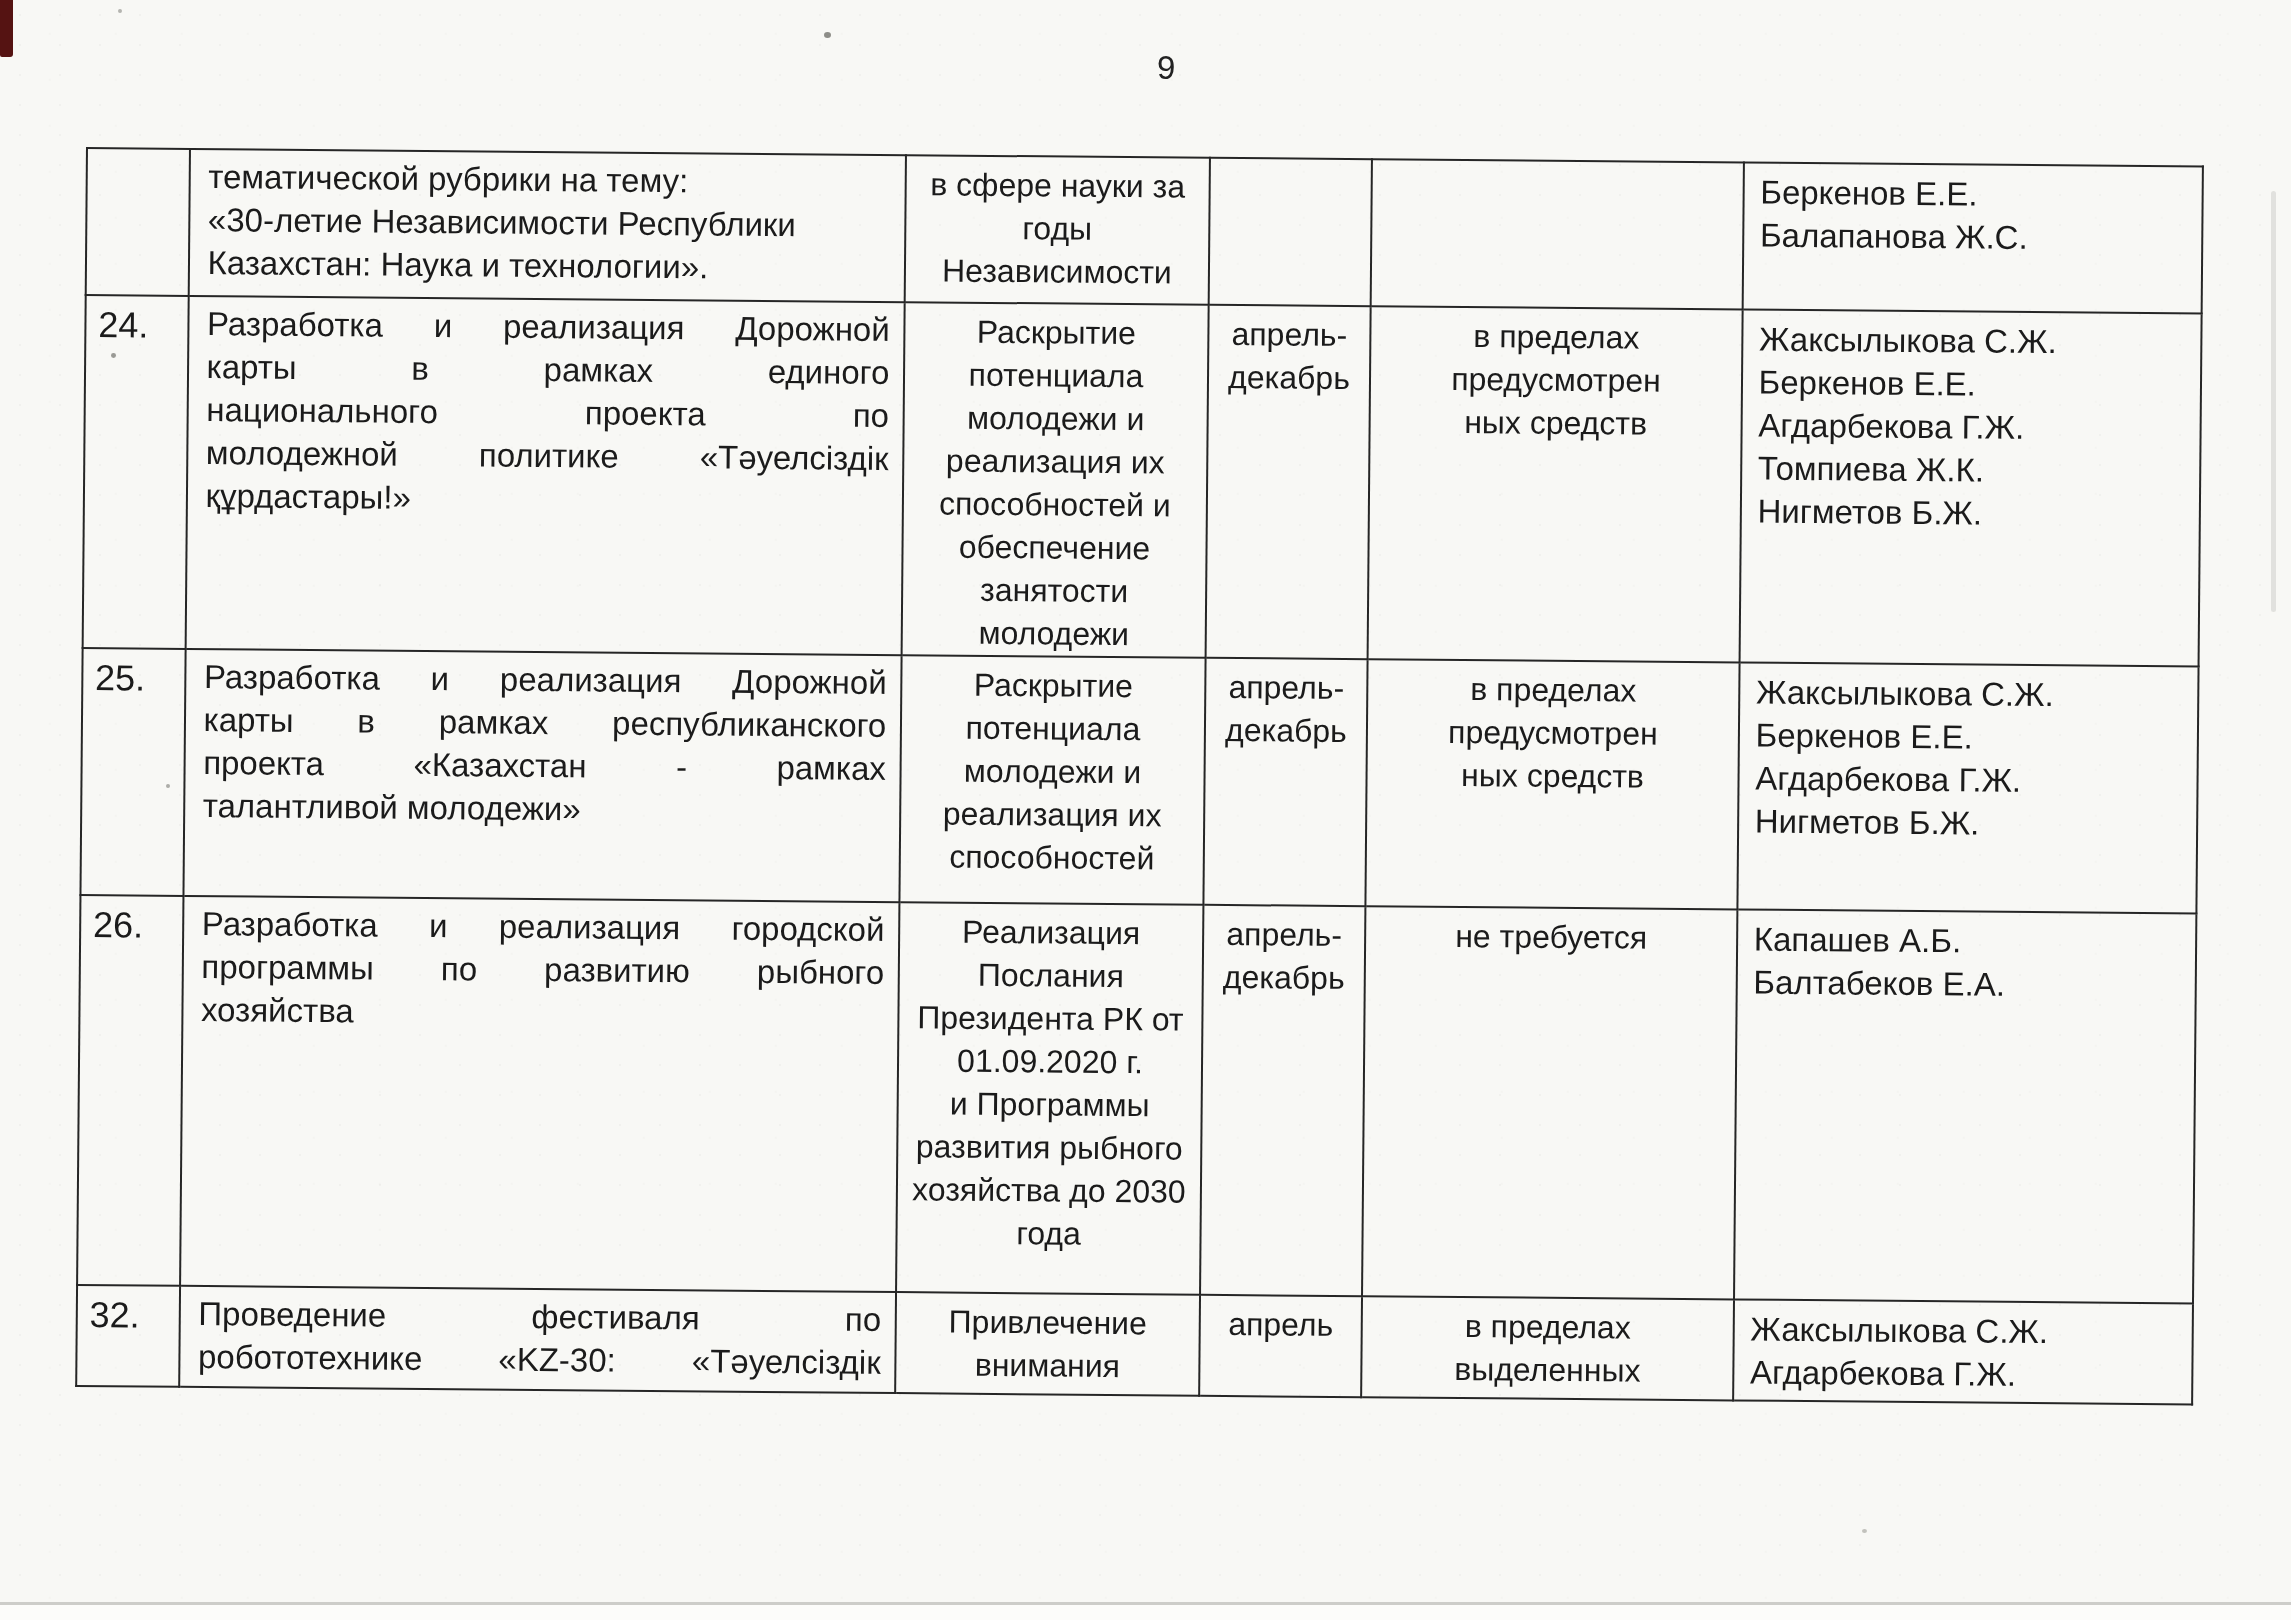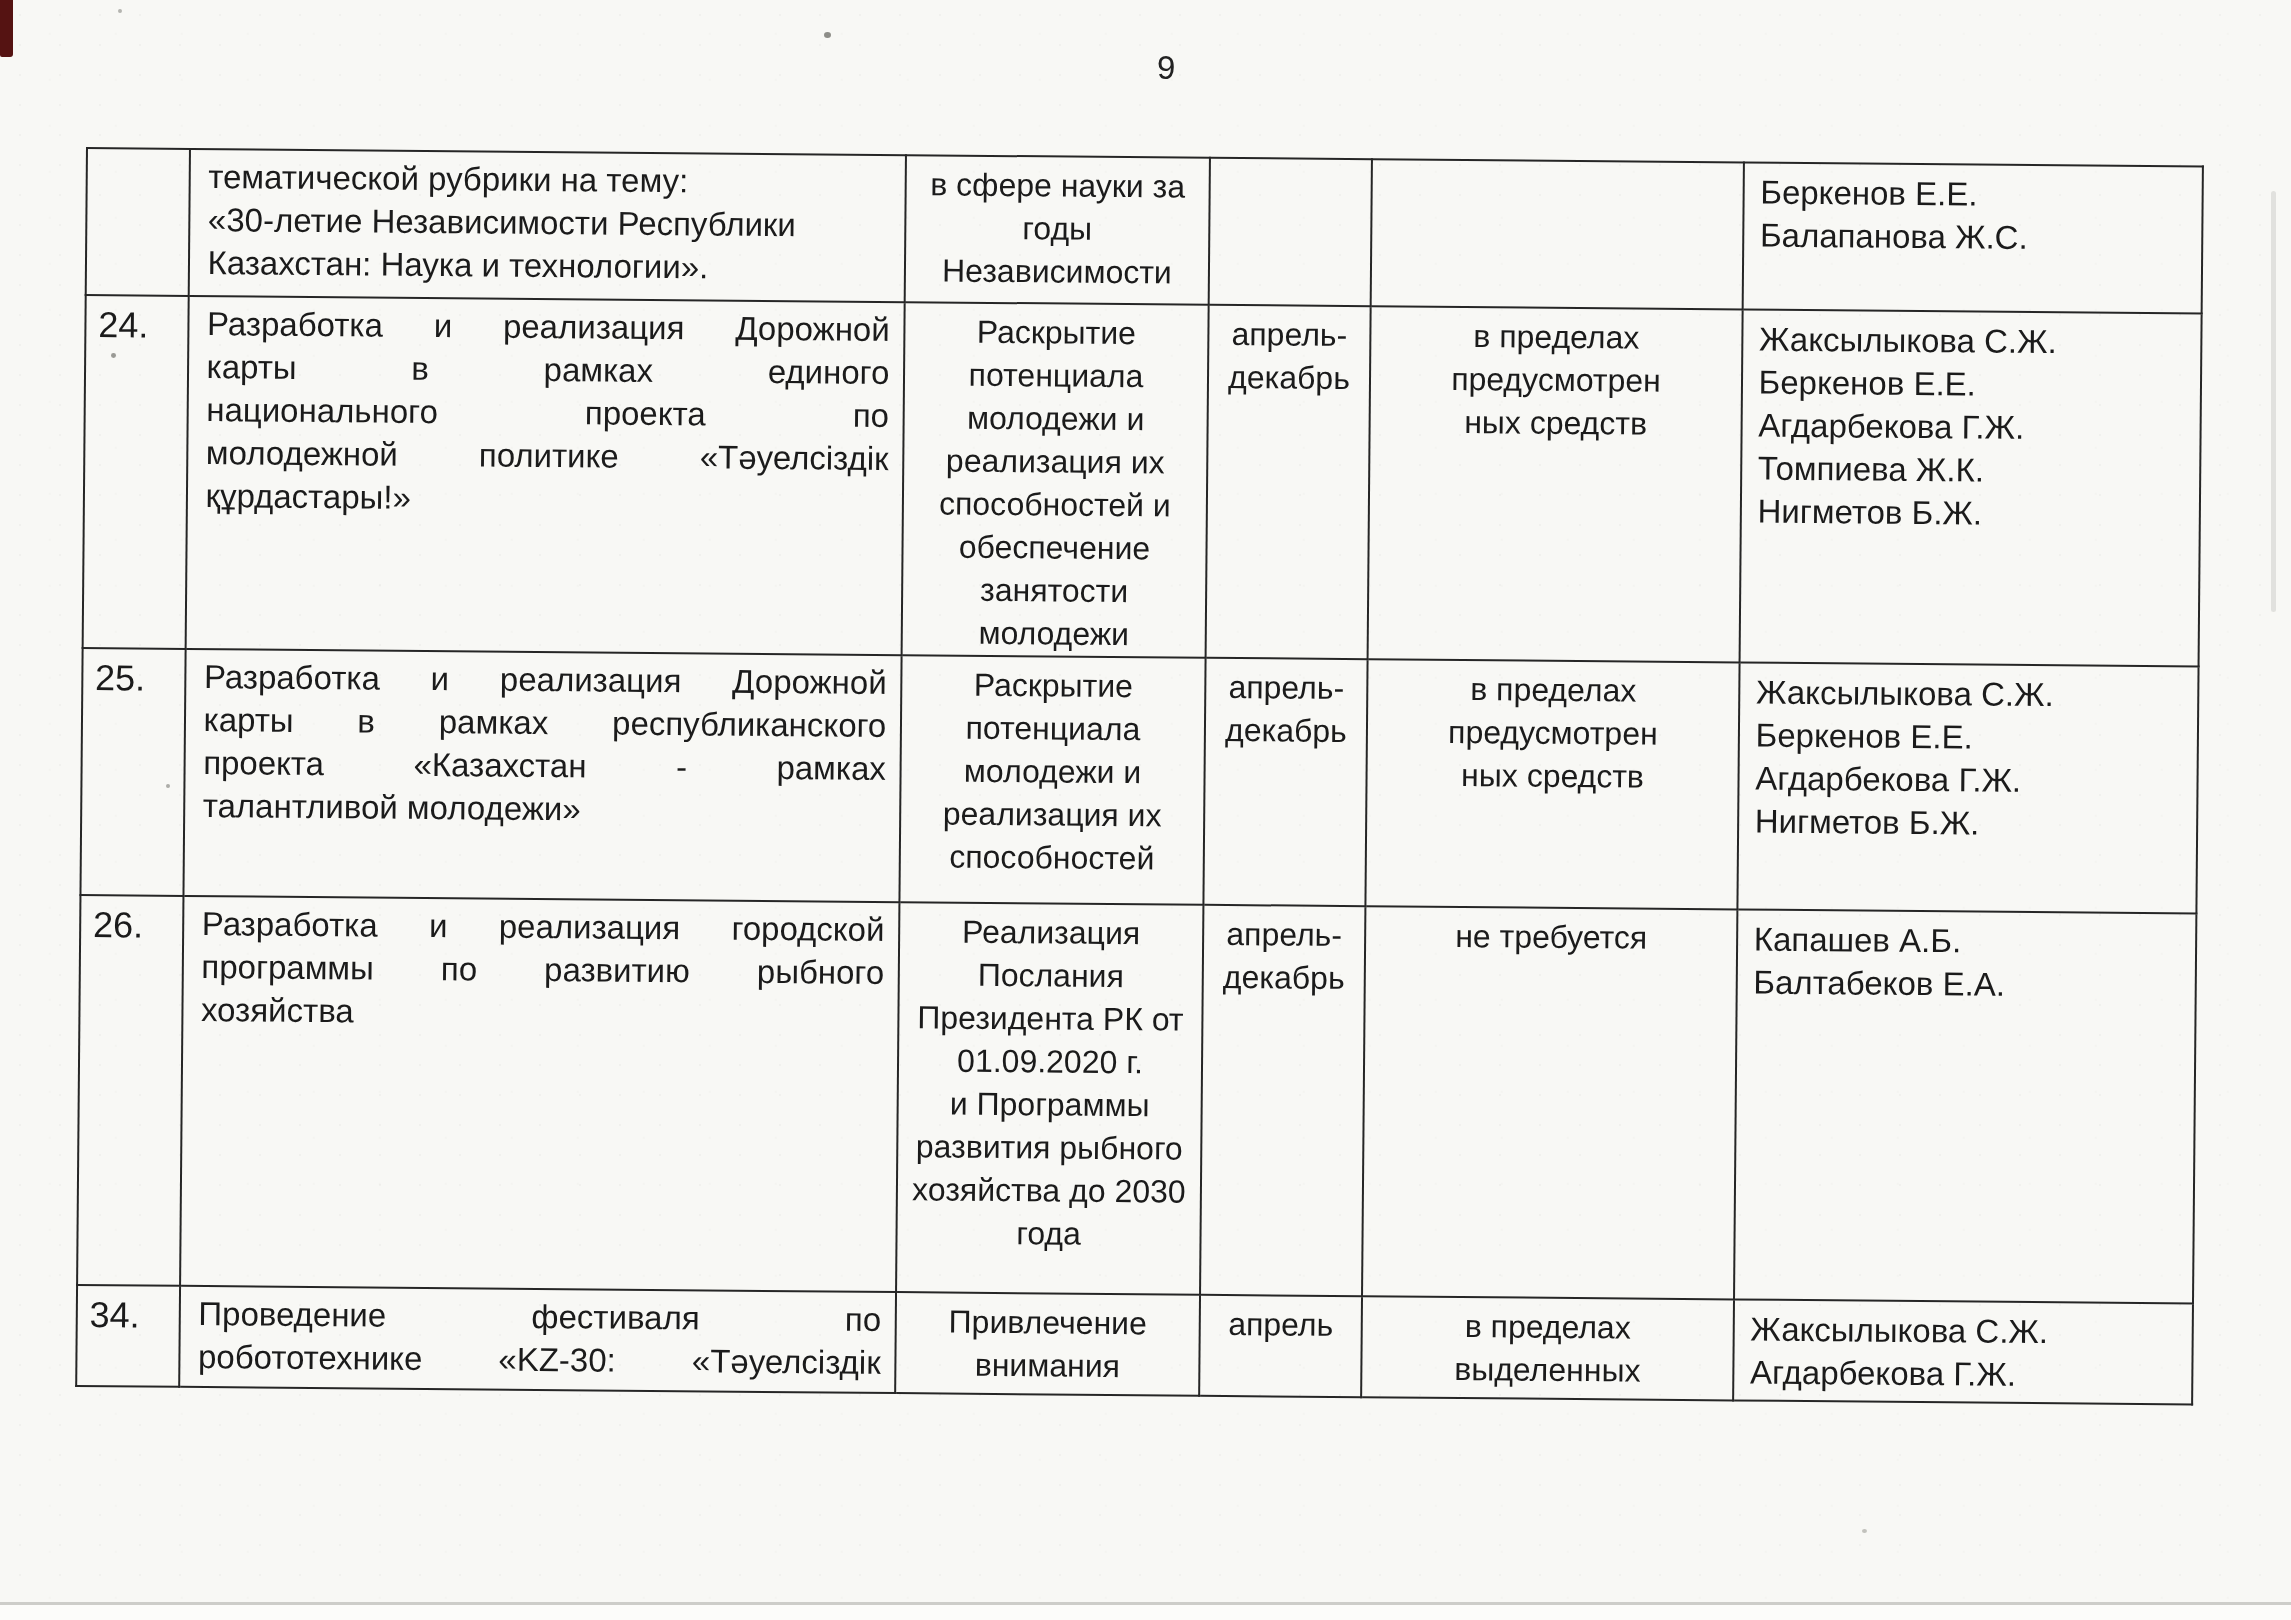--- a/index.html
+++ b/index.html
@@ -211,21 +211,21 @@
 развития  рыбного
 хозяйства  до 2030
 года</td>
           <td class="center-cell">апрель-
 декабрь</td>
           <td class="center-cell">не требуется</td>
           <td class="names-cell">Капашев А.Б.
 Балтабеков Е.А.</td>
         </tr>
         <tr class="r4">
-          <td class="num-cell">34.</td>
+          <td class="num-cell">32.</td>
           <td class="task-cell">
             <div class="task-line jline">
               <span>Проведение</span>
               <span>фестиваля</span>
               <span>по</span>
             </div>
             <div class="task-line jline">
               <span>робототехнике</span>
               <span>«KZ-30:</span>
               <span>«Тәуелсіздік</span>

